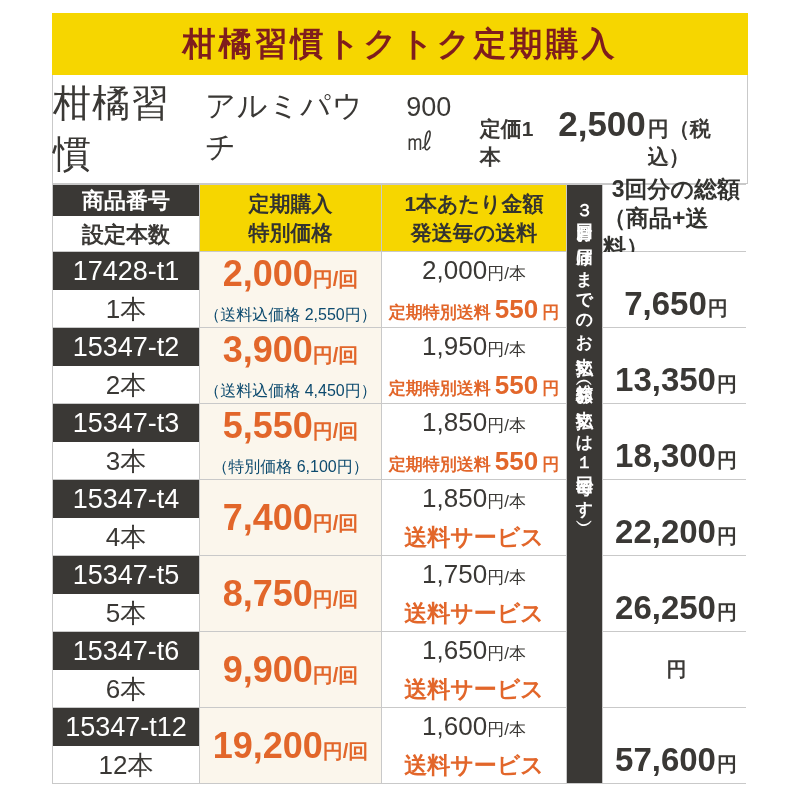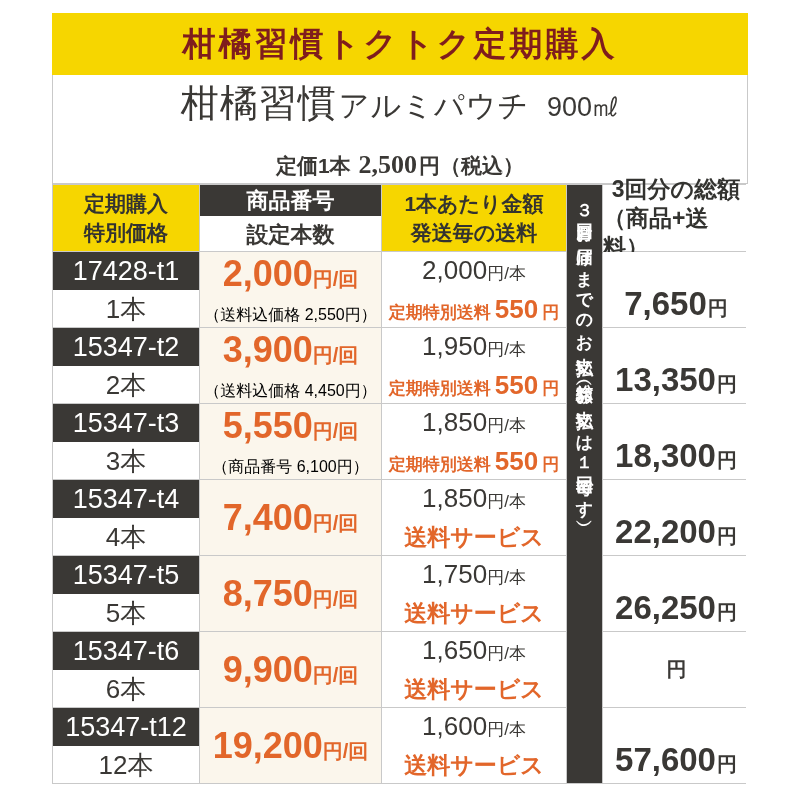--- a/index.html
+++ b/index.html
@@ -3,28 +3,28 @@
 <meta charset="utf-8">
 <style>
   html,body{margin:0;padding:0;width:800px;height:800px;background:#fff;overflow:hidden;
     font-family:"Liberation Sans","DejaVu Sans",sans-serif;color:#3a3835;}
   .page{position:absolute;left:52px;top:13px;width:696px;}
   
   .banner{height:62px;background:#f6d600;display:flex;align-items:center;justify-content:center;}
   .banner span{font-size:33px;font-weight:bold;letter-spacing:3px;color:#7f1d1d;}
   
   .title-box{height:108px;border:1px solid #c9c9c9;border-top:none;background:#fff;
-    display:flex;flex-direction:column;align-items:center;justify-content:center;gap:4px;}
+    display:flex;flex-direction:row;align-items:center;justify-content:center;gap:4px;}
   .title-line{display:flex;align-items:baseline;gap:2px;}
   .t-name{font-size:38px;letter-spacing:1px;}
   .t-variant{font-size:30px;letter-spacing:1px;}
   .t-volume{font-size:27px;margin-left:16px;}
   .price-line{display:flex;align-items:baseline;}
   .p-prefix{font-size:21px;font-weight:bold;}
-  .p-num{font-size:26px;font-weight:bold;margin:17px 2px 0 8px;font-family:Liberation Serif, serif;}
+  .p-num{font-size:35px;font-weight:bold;margin:17px 2px 0 8px;}
   .p-suffix{font-size:21px;font-weight:bold;}
   
   .grid{margin-top:0;display:grid;background:#c9c9c9;border:1px solid #c9c9c9;
     grid-template-columns:146px 181px 184px 35px 146px;
     grid-template-rows:66px repeat(7,75px);gap:1px;width:692px;}
   .cell{display:flex;flex-direction:column;align-items:center;justify-content:center;background:#fff;}
   .yellow{background:#f6d600;}
   .cream{background:#fbf6ec;}
   .hdr-line{font-size:21px;font-weight:bold;line-height:29px;color:#333330;}
   .hdr-line.small{font-size:23px;}
@@ -40,21 +40,21 @@
     letter-spacing:2px;padding-top:6px;line-height:35px;}
   
   .code-box{width:100%;height:43px;background:#3a3835;color:#fff;font-size:27px;
     display:flex;align-items:center;justify-content:center;border-bottom:2px solid #fff;box-sizing:border-box;}
   .qty-box{width:100%;flex:1;background:#fff;font-size:26px;
     display:flex;align-items:center;justify-content:center;}
   
   .price-big{display:flex;align-items:baseline;color:#e2662a;font-weight:bold;}
   .price-big .num{font-size:36px;}
   .price-big .unit{font-size:20px;}
-  .note{font-size:16px;color:#000000;margin-top:10px;}
+  .note{font-size:16px;color:#0c4a6e;margin-top:10px;}
   .note:empty{display:none;}
   .per-line{display:flex;align-items:baseline;}
   .per-line .num{font-size:26px;}
   .per-line .unit{font-size:17px;}
   .ship-line{display:flex;align-items:baseline;gap:4px;color:#e2662a;font-weight:bold;margin-top:8px;}
   .ship-line .lbl{font-size:17px;}
   .row-free .ship-line .lbl{font-size:23px;}
   .ship-line .val{font-size:26px;}
   .ship-line .u{font-size:17px;}
   .ship-line .val:empty,.ship-line .u:empty{display:none;}
@@ -79,28 +79,28 @@
     </div>
     <div class="price-line">
       <span class="p-prefix">定価1本</span>
       <span class="p-num">2,500</span>
       <span class="p-suffix">円（税込）</span>
     </div>
   </div>
 
   <div class="grid">
 
+    <div class="cell hc1">
+      <div class="hc1-top">商品番号</div>
+      <div class="hc1-bot">設定本数</div>
+    </div>
     <div class="cell yellow">
       <div class="hdr-line">定期購入</div>
       <div class="hdr-line">特別価格</div>
     </div>
-    <div class="cell hc1">
-      <div class="hc1-top">商品番号</div>
-      <div class="hc1-bot">設定本数</div>
-    </div>
     <div class="cell yellow">
       <div class="hdr-line">1本あたり金額</div>
       <div class="hdr-line">発送毎の送料</div>
     </div>
     <div class="vbar">
       <span>３回目お届けまでのお支払い総額（お支払いは１回毎です）</span>
     </div>
     <div class="cell">
       <div class="hdr-line small">3回分の総額</div>
       <div class="hdr-line small">（商品+送料）</div>
@@ -166,21 +166,21 @@
 
     <div class="cell hc1">
       <div class="code-box">15347-t3</div>
       <div class="qty-box">3本</div>
     </div>
     <div class="cell cream">
       <div class="price-big">
           <span class="num">5,550</span>
           <span class="unit">円/回</span>
         </div>
-      <div class="note">（商品番号 6,100円）</div>
+      <div class="note">（特別価格 6,100円）</div>
     </div>
     <div class="cell">
       <div class="per-line">
           <span class="num">1,850</span>
           <span class="unit">円/本</span>
         </div>
       <div class="ship-line">
           <span class="lbl">定期特別送料</span>
           <span class="val">550</span>
           <span class="u">円</span>

